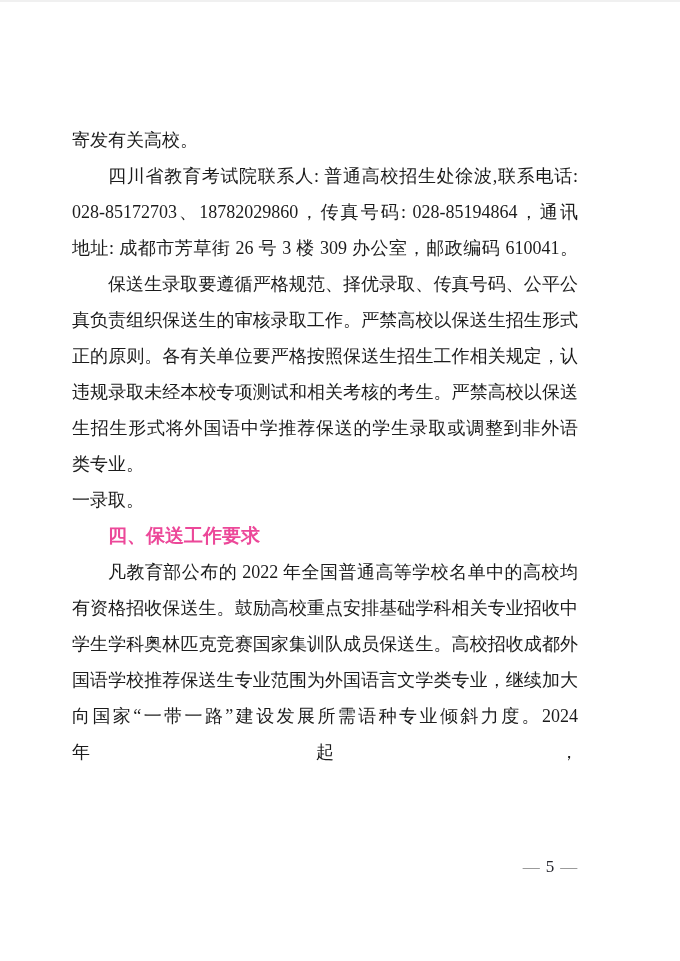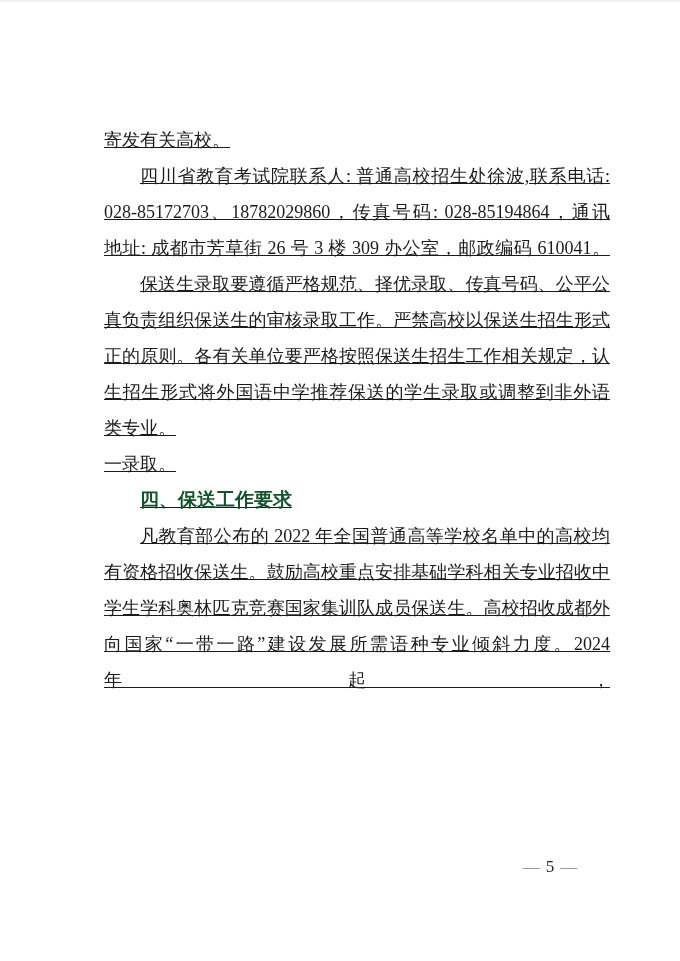--- a/index.html
+++ b/index.html
@@ -17,45 +17,44 @@
     color: #1b1b1b;
   }
   .scan-edge {
     position: absolute;
     top: 0; left: 0;
     width: 680px; height: 2px;
     background: #f0f0f0;
   }
   .text-block {
     position: absolute;
-    left: 104px;
+    left: 72px;
     top: 122px;
     width: 506px;
-    text-decoration: underline;
   }
   .line {
     font-size: 18px;
     line-height: 36px;
     height: 36px;
     text-align: left;
     word-break: keep-all;
   }
   .line.j {
     text-align: justify;
     text-align-last: justify;
     text-justify: inter-character;
   }
   .line.ind {
     text-indent: 36px;
   }
   .line.head {
     font-family: "Liberation Sans", "DejaVu Sans", sans-serif;
     font-weight: bold;
     font-size: 19px;
-    color: #14532d;
+    color: #ec4899;
   }
   .pagenum {
     position: absolute;
     left: 500px;
     top: 856px;
     width: 100px;
     text-align: center;
     font-size: 17px;
     line-height: 22px;
     white-space: nowrap;
@@ -76,26 +75,28 @@
   <div class="scan-edge"></div>
 
   <div class="text-block">
       <div class="line">寄发有关高校。</div>
       <div class="line j ind">四川省教育考试院联系人: 普通高校招生处徐波,联系电话:</div>
       <div class="line j">028-85172703、18782029860，传真号码: 028-85194864，通讯</div>
       <div class="line j">地址: 成都市芳草街 26 号 3 楼 309 办公室，邮政编码 610041。</div>
       <div class="line j ind">保送生录取要遵循严格规范、择优录取、传真号码、公平公</div>
       <div class="line j">真负责组织保送生的审核录取工作。严禁高校以保送生招生形式</div>
       <div class="line j">正的原则。各有关单位要严格按照保送生招生工作相关规定，认</div>
+      <div class="line j">违规录取未经本校专项测试和相关考核的考生。严禁高校以保送</div>
       <div class="line j">生招生形式将外国语中学推荐保送的学生录取或调整到非外语</div>
       <div class="line">类专业。</div>
       <div class="line">一录取。</div>
       <div class="line ind head">四、保送工作要求</div>
       <div class="line j ind">凡教育部公布的 2022 年全国普通高等学校名单中的高校均</div>
       <div class="line j">有资格招收保送生。鼓励高校重点安排基础学科相关专业招收中</div>
       <div class="line j">学生学科奥林匹克竞赛国家集训队成员保送生。高校招收成都外</div>
+      <div class="line j">国语学校推荐保送生专业范围为外国语言文学类专业，继续加大</div>
       <div class="line j">向国家“一带一路”建设发展所需语种专业倾斜力度。2024 年起，</div>
     </div>
 
   <div class="pagenum">
     <span class="dash">—</span><span class="num">5</span><span class="dash">—</span>
   </div>
 </div>
 
 </body></html>

